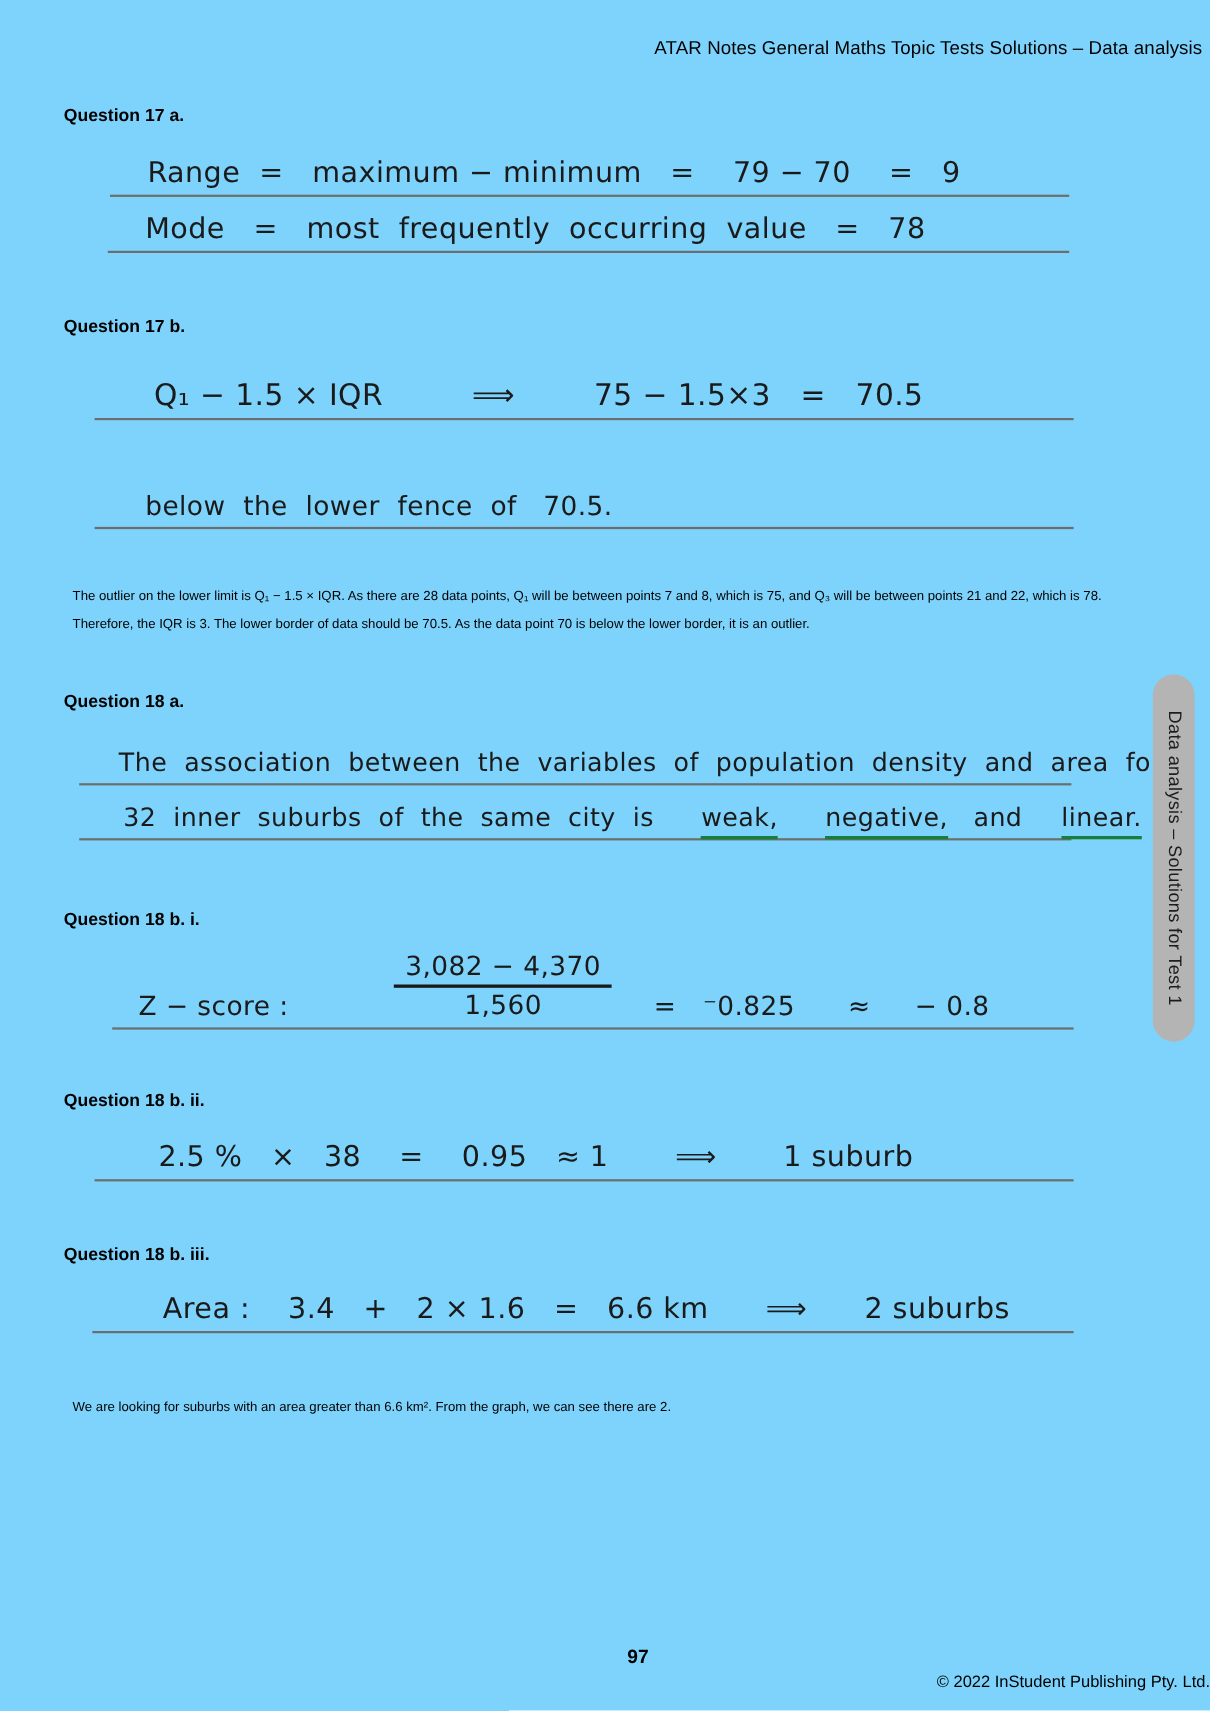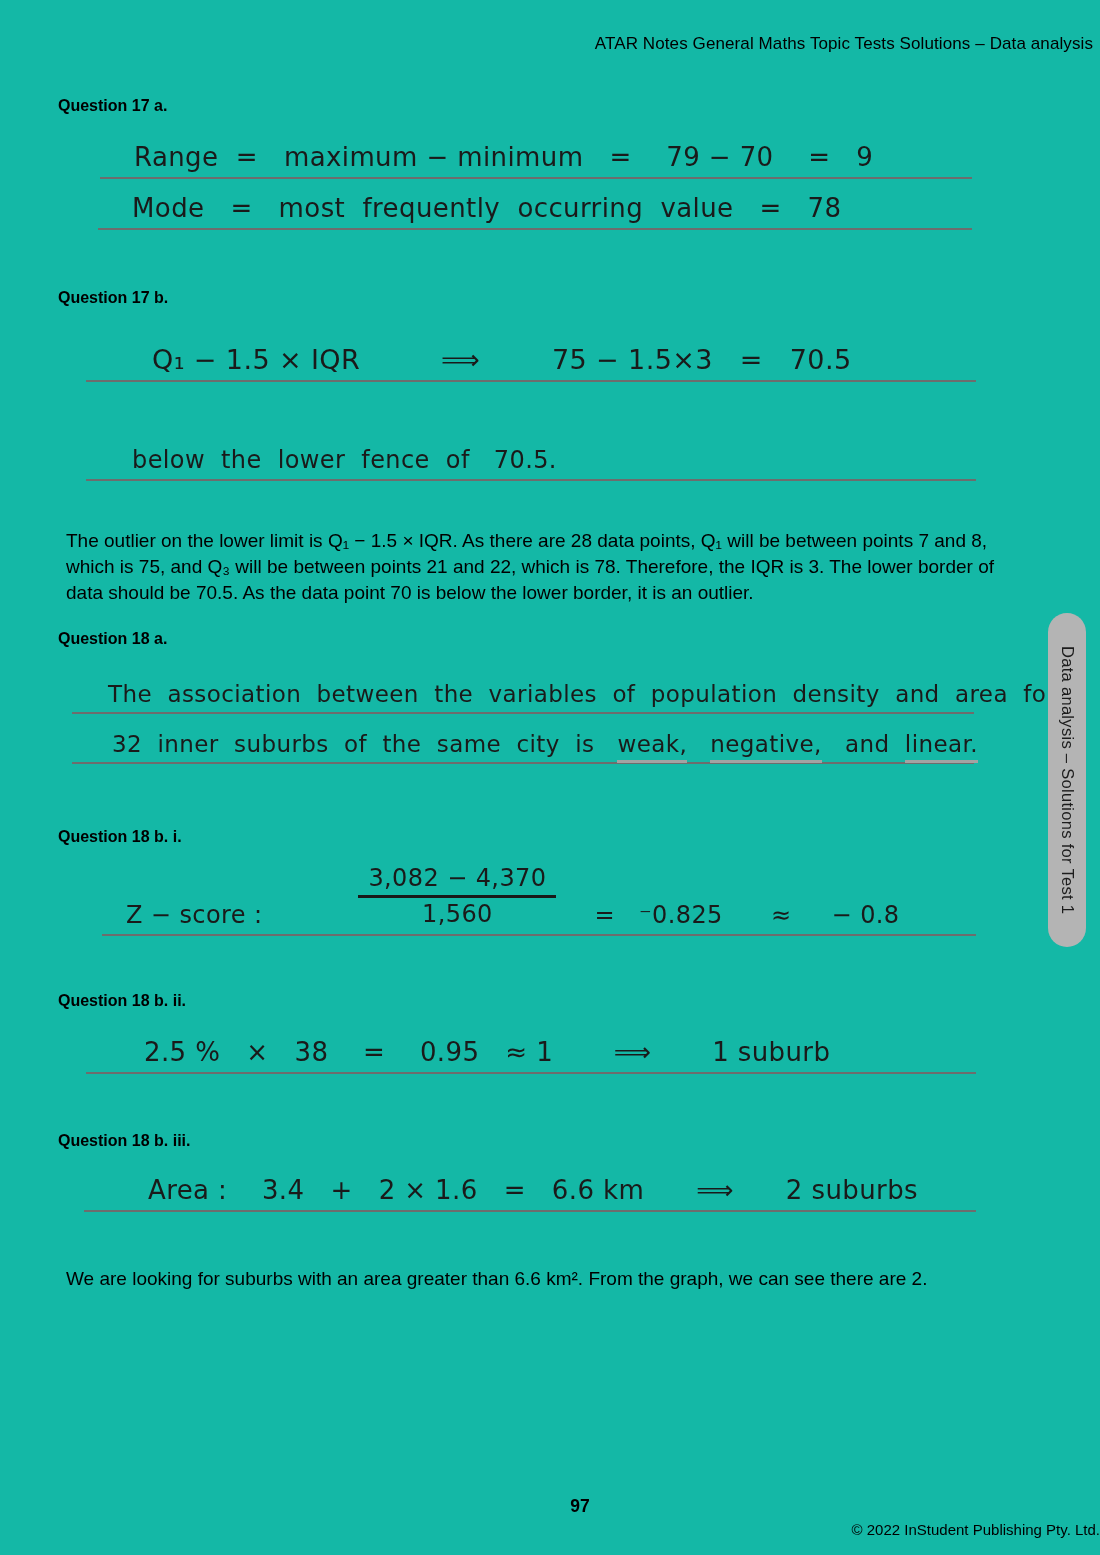--- a/index.html
+++ b/index.html
@@ -1,19 +1,19 @@
 <!DOCTYPE html>
 <html><head>
 <meta charset="utf-8">
 <style>
   html,body { margin:0; padding:0; background:#ffffff; }
   .page {
     position:relative;
     width:1100px; height:1555px;
-    background:#14b8a6;
+    background:#7dd3fc;
     font-family:"Liberation Sans","DejaVu Sans",sans-serif;
     color:#000;
     overflow:hidden;
   }
   
   .header-title {
     position:absolute; top:34px; right:7px;
     font-size:17px; color:#000; letter-spacing:0.1px;
   }
   .qheading {
@@ -21,21 +21,21 @@
     font-weight:bold; font-size:16px; color:#000;
   }
   #h17a   { top:97px; }
   #h17b   { top:289px; }
   #h18a   { top:630px; }
   #h18bi  { top:828px; }
   #h18bii { top:992px; }
   #h18biii{ top:1132px; }
   .note {
     position:absolute; left:66px; width:958px;
-    font-size:19px; line-height:26px; color:#000;
+    font-size:12px; line-height:26px; color:#000;
     font-family:"Liberation Sans","DejaVu Sans",sans-serif;
   }
   #note17 { top:528px; }
   #note18 { top:1266px; }
 
   
   .hline {
     position:absolute;
     border-bottom:2px solid #6d6d6d;
     box-sizing:border-box;
@@ -46,33 +46,34 @@
     letter-spacing:0.4px;
   }
   .li { position:absolute; bottom:5px; white-space:pre; }
 
   #l17a1 { left:100px; top:131px; width:872px; height:48px; font-size:26px; }
   #l17a1 .li { left:34px; }
   #l17a2 { left:98px;  top:182px; width:874px; height:48px; font-size:26px; }
   #l17a2 .li { left:34px; }
 
   #l17b1 { left:86px;  top:328px; width:890px; height:54px; font-size:27px; }
-  #l17b1 .li { left:66px;text-align:right; }
+  #l17b1 .li { left:54px;text-align:right; }
   #l17b2 { left:86px;  top:388px; width:898px; height:44px; font-size:23px; }
   #l17b2 .li { left:26px; }
   #l17b3 { left:86px;  top:434px; width:890px; height:47px; font-size:24px; }
   #l17b3 .li { left:46px; }
 
   #l18a1 { left:72px;  top:664px; width:902px; height:50px; font-size:23px; }
   #l18a1 .li { left:36px; }
   #l18a2 { left:72px;  top:714px; width:902px; height:50px; font-size:23px; }
   #l18a2 .li { left:40px; }
   .uword {
-    border-bottom:3px solid #a3a3a3;
+    border-bottom:3px solid #15803d;
     padding-bottom:3px;
+    margin-left:20px;
   }
 
   
   #l18bi {
     left:102px; top:860px; width:874px; height:76px;
     display:flex; align-items:flex-end;
     padding-bottom:5px; font-size:24px;
   }
   #l18bi .zlabel { margin-left:24px; }
   .frac { text-align:center; margin-left:96px; line-height:1.15; }

